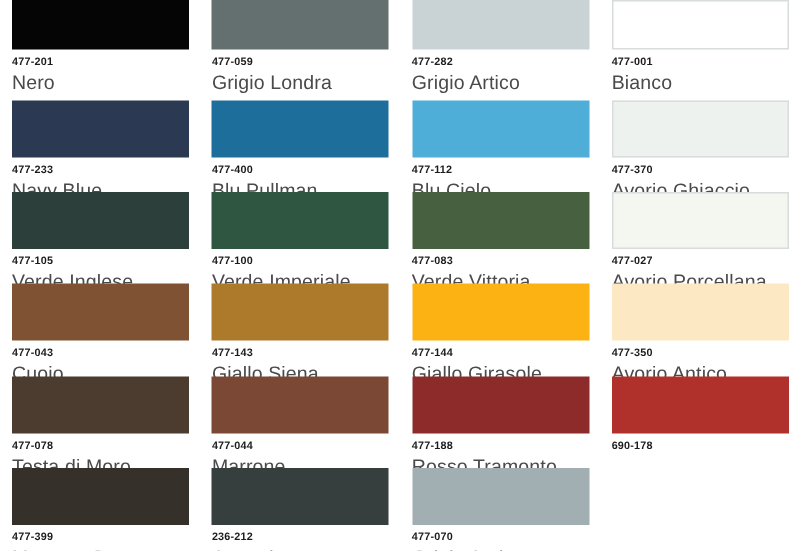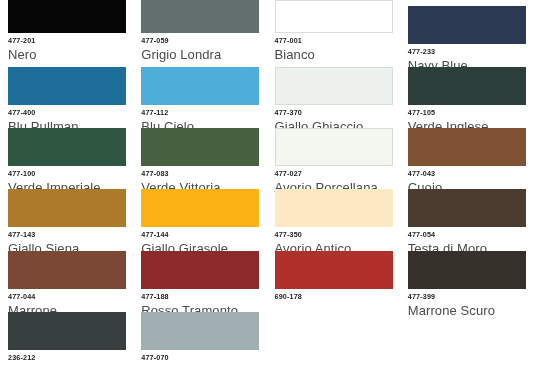--- a/index.html
+++ b/index.html
@@ -75,20 +75,25 @@
       <span class="swatch-chip" title="Nero" style="background: rgb(5, 5, 5);"></span>
       <div class="swatch-code">477-201</div>
       <div class="swatch-name">Nero</div>
     </div>
     <div class="swatch-cell row-first">
       <span class="swatch-chip" title="Grigio Londra" style="background: rgb(99, 112, 111);"></span>
       <div class="swatch-code">477-059</div>
       <div class="swatch-name">Grigio Londra</div>
     </div>
     <div class="swatch-cell row-first">
+      <span class="swatch-chip" title="Grigio Artico" style="background: rgb(201, 211, 214);"></span>
+      <div class="swatch-code">477-282</div>
+      <div class="swatch-name">Grigio Artico</div>
+    </div>
+    <div class="swatch-cell row-first">
       <span class="swatch-chip bordered" title="Bianco" style="background: rgb(255, 255, 255);"></span>
       <div class="swatch-code">477-001</div>
       <div class="swatch-name">Bianco</div>
     </div>
     <div class="swatch-cell row-rest">
       <span class="swatch-chip" title="Navy Blue" style="background: rgb(43, 58, 82);"></span>
       <div class="swatch-code">477-233</div>
       <div class="swatch-name">Navy Blue</div>
     </div>
     <div class="swatch-cell row-rest">
@@ -97,21 +102,21 @@
       <div class="swatch-name">Blu Pullman</div>
     </div>
     <div class="swatch-cell row-rest">
       <span class="swatch-chip" title="Blu Cielo" style="background: rgb(79, 174, 216);"></span>
       <div class="swatch-code">477-112</div>
       <div class="swatch-name">Blu Cielo</div>
     </div>
     <div class="swatch-cell row-rest">
       <span class="swatch-chip bordered" title="Bianco Ghiaccio" style="background: rgb(238, 242, 239);"></span>
       <div class="swatch-code">477-370</div>
-      <div class="swatch-name">Giallo Ghiaccio</div>
+      <div class="swatch-name">Avorio Ghiaccio</div>
     </div>
     <div class="swatch-cell row-rest">
       <span class="swatch-chip" title="Verde Inglese" style="background: rgb(45, 63, 58);"></span>
       <div class="swatch-code">477-105</div>
       <div class="swatch-name">Verde Inglese</div>
     </div>
     <div class="swatch-cell row-rest">
       <span class="swatch-chip" title="Verde Imperiale" style="background: rgb(47, 86, 65);"></span>
       <div class="swatch-code">477-100</div>
       <div class="swatch-name">Verde Imperiale</div>
@@ -141,21 +146,21 @@
       <div class="swatch-code">477-144</div>
       <div class="swatch-name">Giallo Girasole</div>
     </div>
     <div class="swatch-cell row-rest">
       <span class="swatch-chip" title="Avorio Antico" style="background: rgb(252, 233, 196);"></span>
       <div class="swatch-code">477-350</div>
       <div class="swatch-name">Avorio Antico</div>
     </div>
     <div class="swatch-cell row-rest">
       <span class="swatch-chip" title="Testa di Moro" style="background: rgb(76, 59, 47);"></span>
-      <div class="swatch-code">477-054</div>
+      <div class="swatch-code">477-078</div>
       <div class="swatch-name">Testa di Moro</div>
     </div>
     <div class="swatch-cell row-rest">
       <span class="swatch-chip" title="Marrone" style="background: rgb(122, 72, 53);"></span>
       <div class="swatch-code">477-044</div>
       <div class="swatch-name">Marrone</div>
     </div>
     <div class="swatch-cell row-rest">
       <span class="swatch-chip" title="Rosso Tramonto" style="background: rgb(141, 43, 42);"></span>
       <div class="swatch-code">477-188</div>

